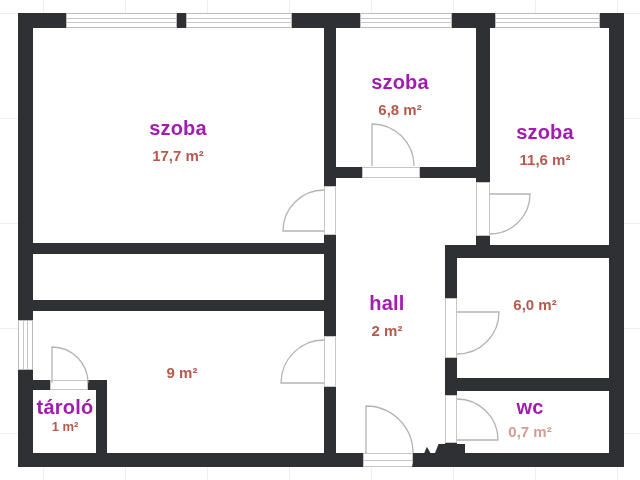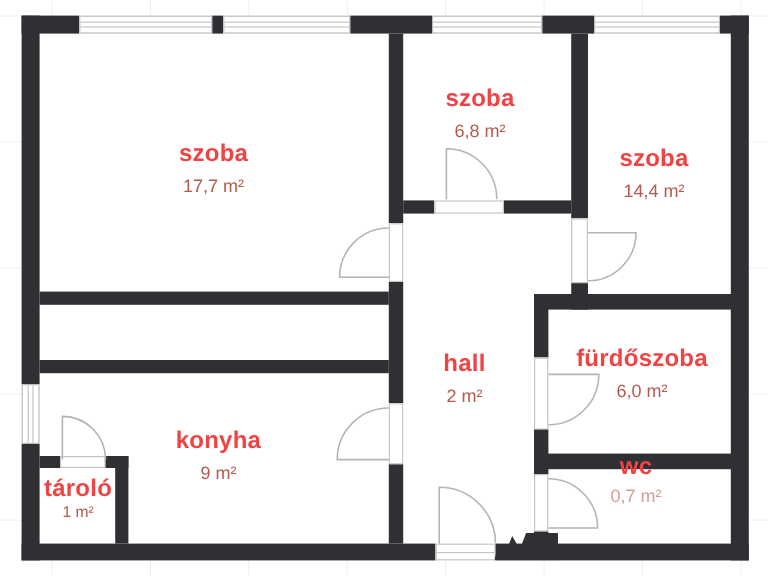--- a/index.html
+++ b/index.html
@@ -22,22 +22,22 @@
   .win-v .g1 { top:0; bottom:0; width:1px; left:4px; }
   .win-v .g2 { top:0; bottom:0; width:1px; left:8px; }
   .th  { position:absolute; background:#fff; border:1px solid #c6c6c6; box-sizing:border-box; }
   .th .mid { position:absolute; left:0; right:0; top:6px; height:1px; background:#c6c6c6; }
   .zig { position:absolute; left:412px; top:444px; width:53px; height:23px; background:#2f3033;
          clip-path:polygon(0 100%, 7% 38%, 17% 74%, 28% 12%, 40% 60%, 50% 0, 100% 0, 100% 100%); }
   svg.doors { position:absolute; left:0; top:0; }
   svg.doors path { fill:none; stroke:#b4b4b4; stroke-width:1.3; }
   .lbl { position:absolute; transform:translateX(-50%); display:flex; flex-direction:column;
          align-items:center; text-align:center; white-space:nowrap; }
-  .lbl .nm { font-weight:700; color:#ef4444; font-size:20px; line-height:22px; letter-spacing:.2px; }
-  .lbl .ar { font-weight:400; color:#b55a4d; font-size:15px; line-height:16px; margin-top:9px; }
+  .lbl .nm { font-weight:700; color:#a21caf; font-size:20px; line-height:22px; letter-spacing:.2px; }
+  .lbl .ar { font-weight:700; color:#b55a4d; font-size:15px; line-height:16px; margin-top:9px; }
   .lbl.small .nm { font-size:20px; line-height:18px; }
   .lbl.small .ar { font-size:13px; line-height:14px; margin-top:4px;text-align:right; }
   .lbl.wc .ar { margin-top:6px; }
   .ar.faded { opacity:.6; }
 </style>
 </head>
 <body>
 
 <div class="floor"></div>
 
@@ -123,34 +123,32 @@
 <div class="lbl" style="left:178px;top:117px">
   <span class="nm">szoba</span>
   <span class="ar">17,7 m²</span>
 </div>
 <div class="lbl" style="left:400px;top:71px">
   <span class="nm">szoba</span>
   <span class="ar">6,8 m²</span>
 </div>
 <div class="lbl" style="left:545px;top:121px">
   <span class="nm">szoba</span>
-  <span class="ar">14,4 m²</span>
+  <span class="ar">11,6 m²</span>
 </div>
 <div class="lbl" style="left:387px;top:292px">
   <span class="nm">hall</span>
   <span class="ar">2 m²</span>
 </div>
 <div class="lbl" style="left:535px;top:288px">
-  <span class="nm">fürdőszoba</span>
   <span class="ar">6,0 m²</span>
 </div>
 <div class="lbl" style="left:182px;top:356px">
-  <span class="nm">konyha</span>
   <span class="ar">9 m²</span>
 </div>
 <div class="lbl small" style="left:65px;top:398px">
   <span class="nm">tároló</span>
   <span class="ar">1 m²</span>
 </div>
-<div class="lbl wc" style="left:530px;top:378px">
+<div class="lbl wc" style="left:530px;top:396px">
   <span class="nm">wc</span>
   <span class="ar faded">0,7 m²</span>
 </div>
 
 </body></html>

